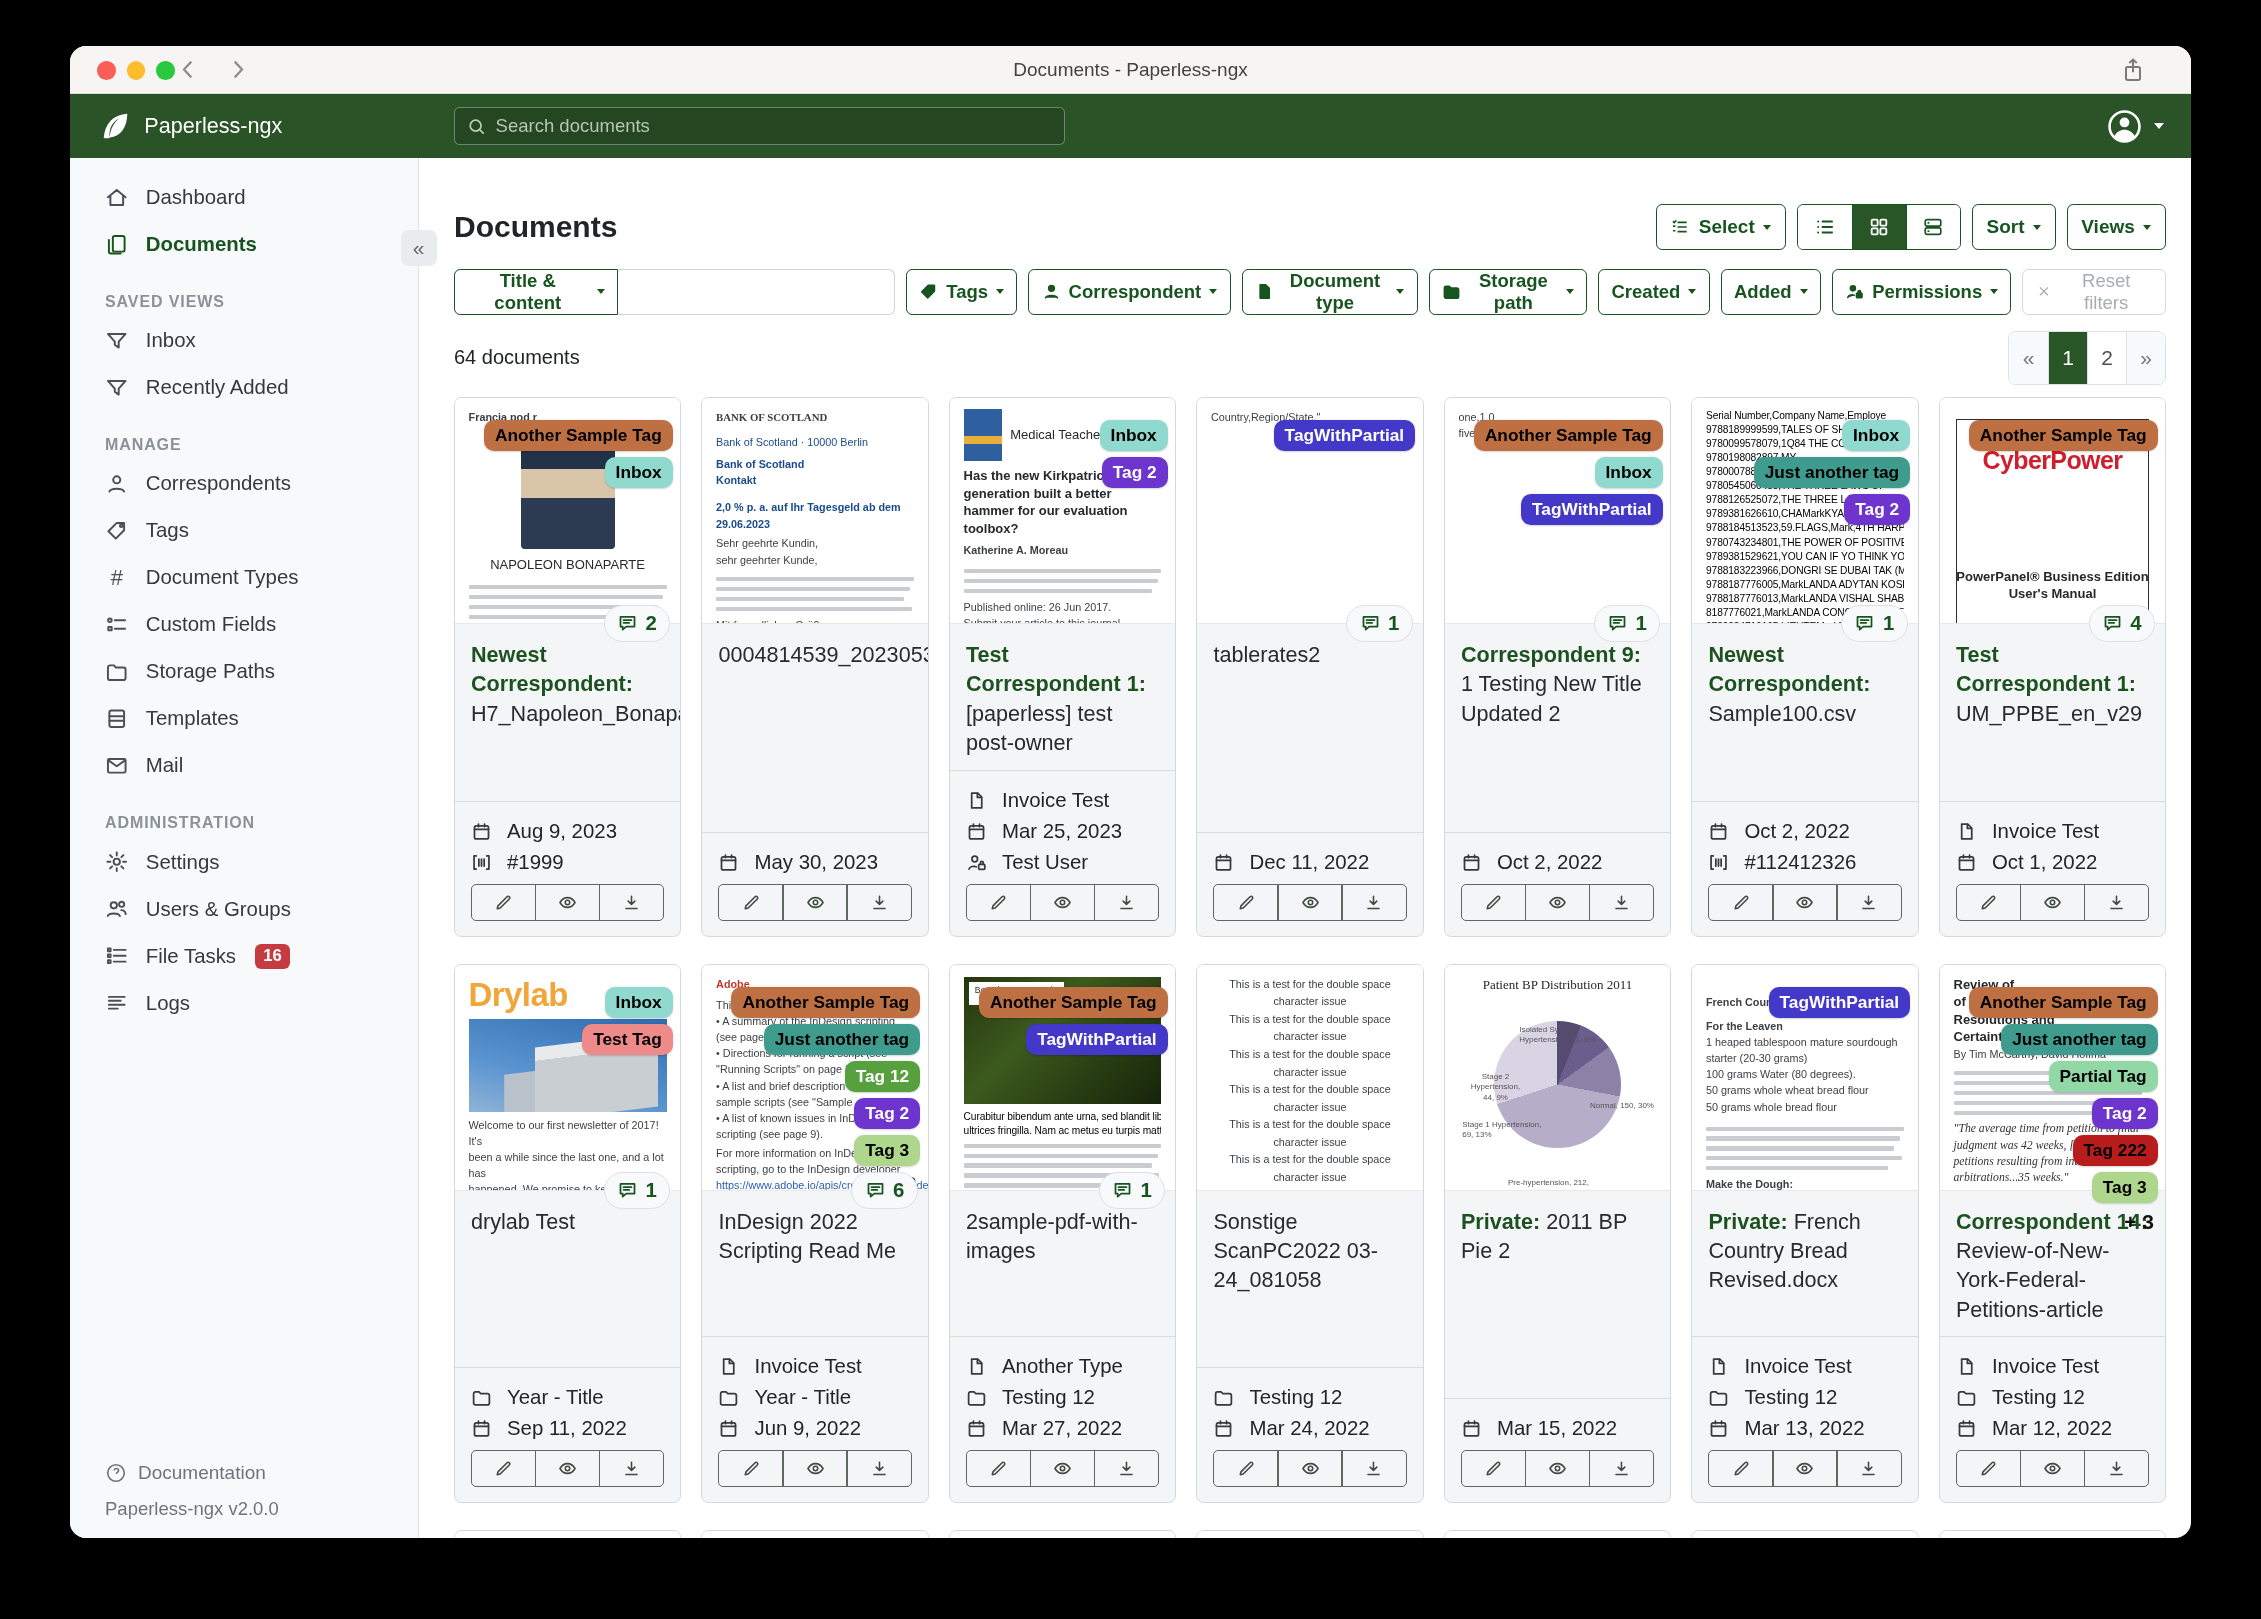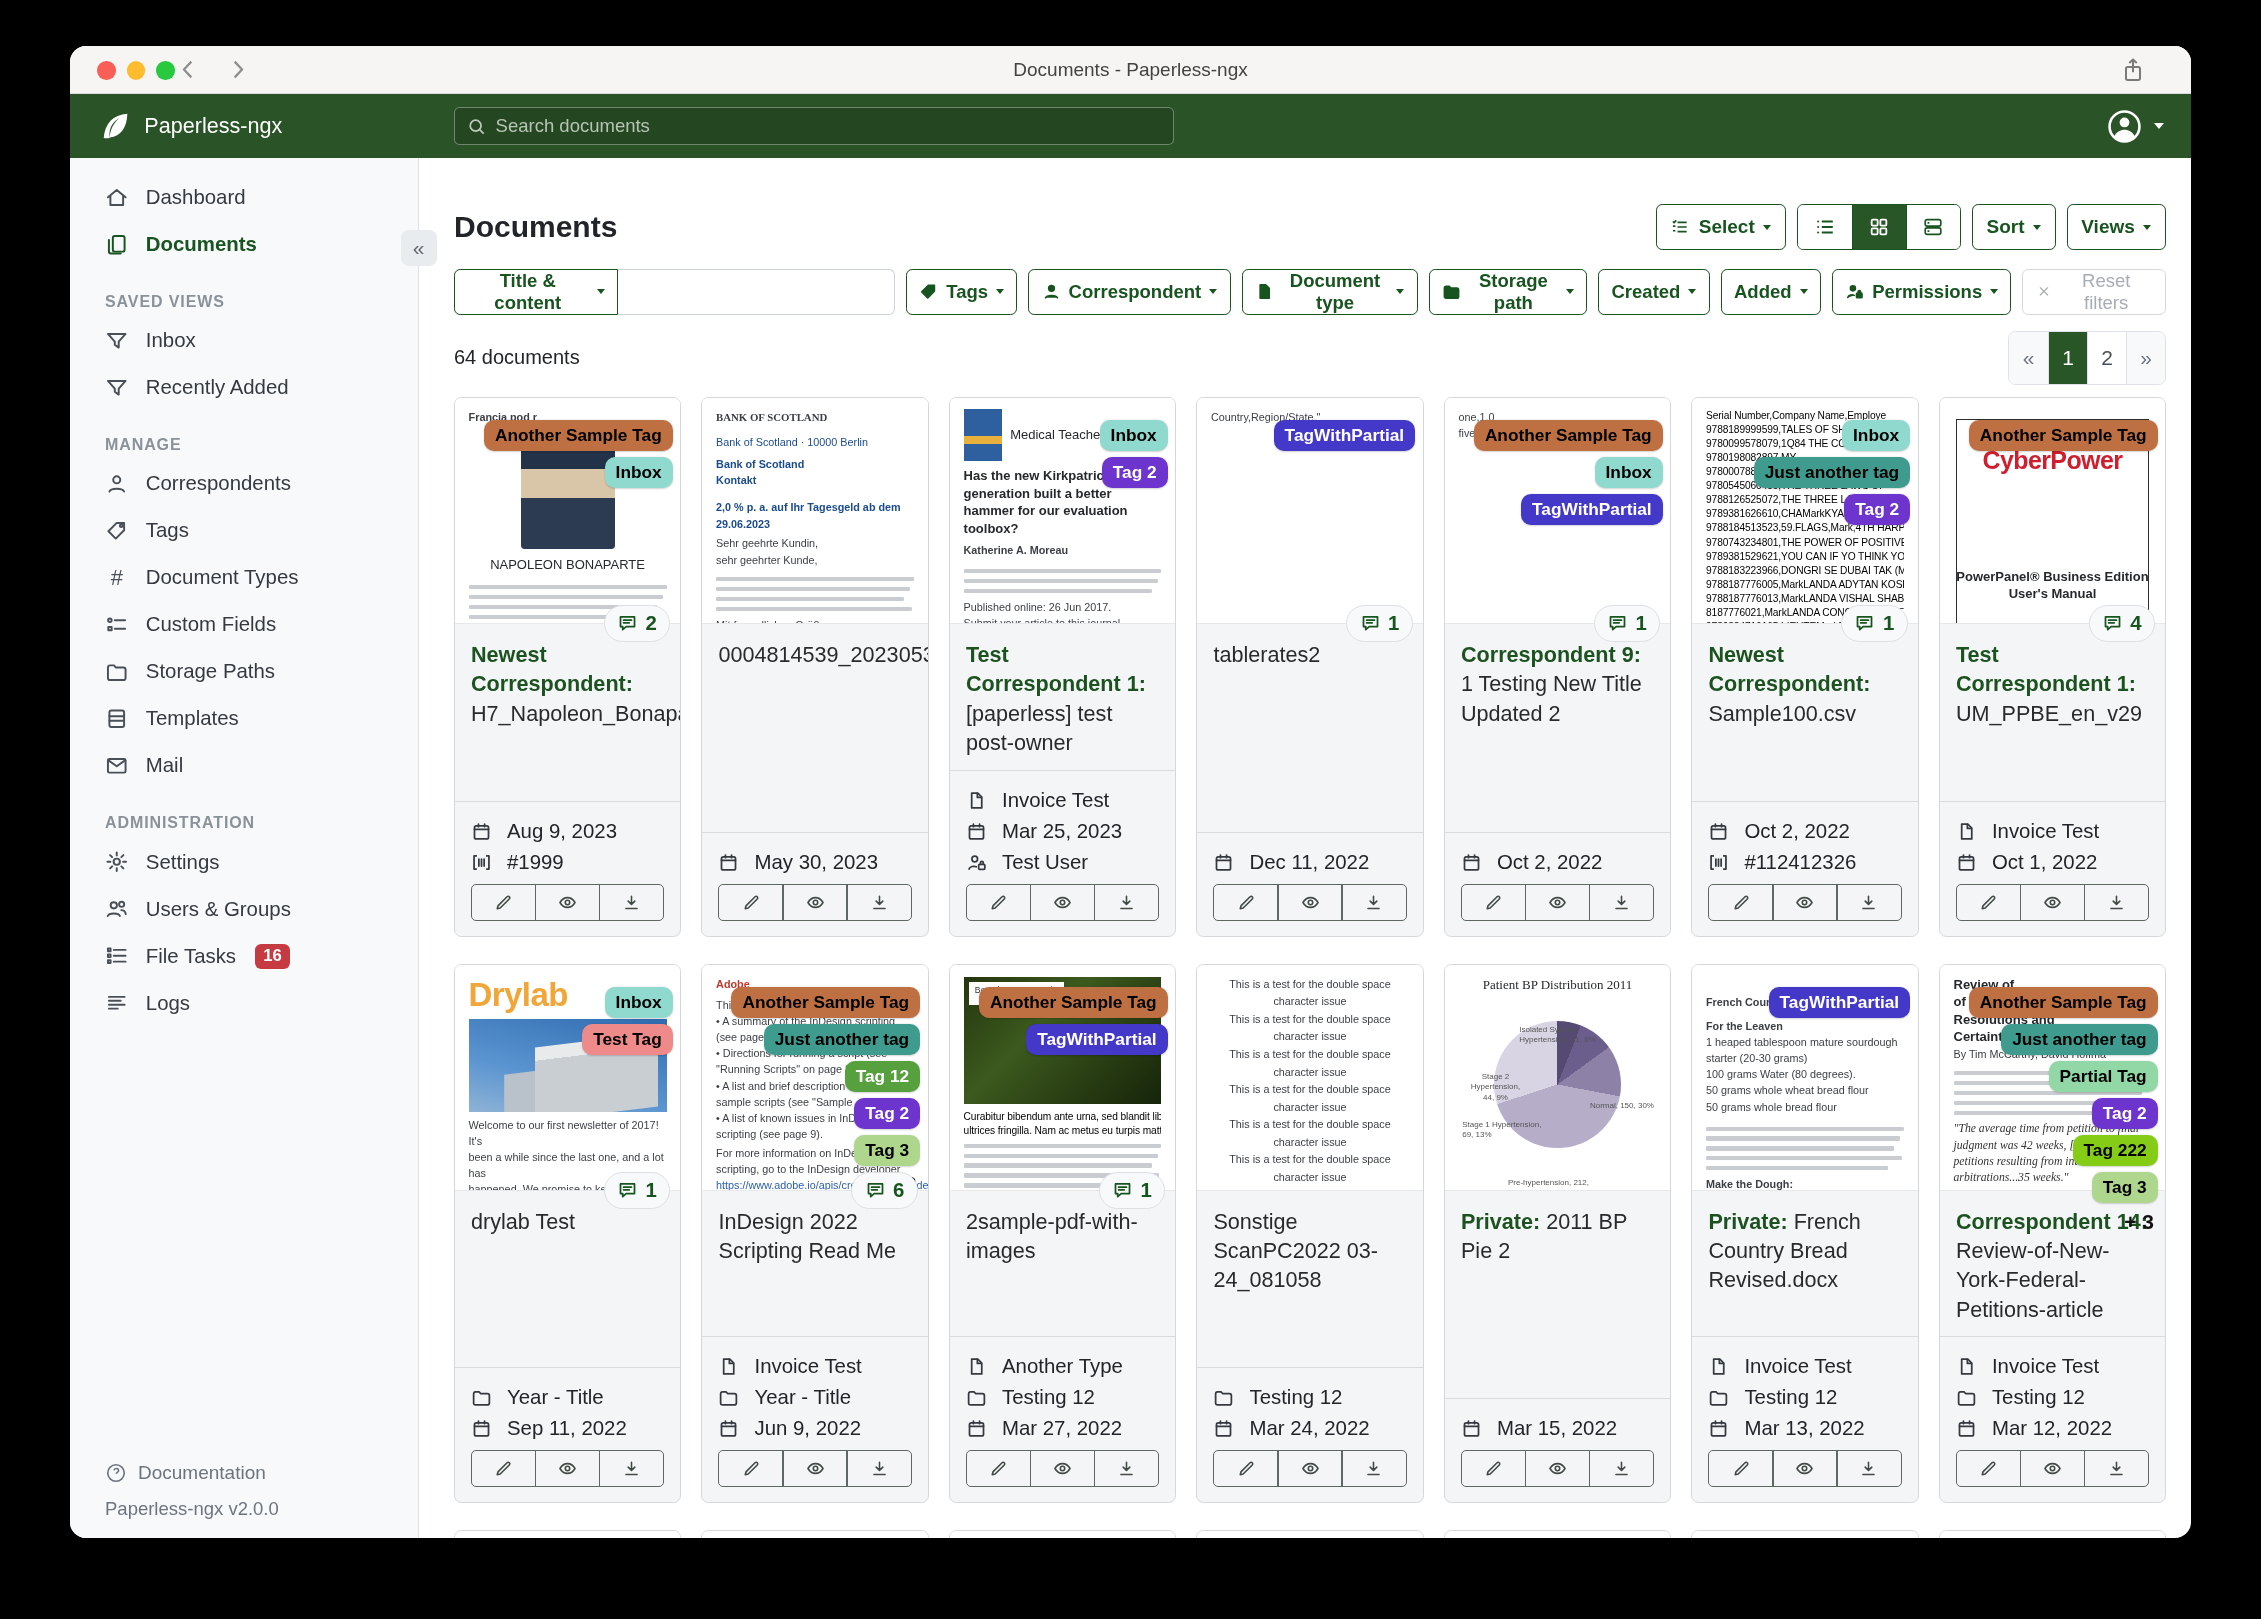--- a/index.html
+++ b/index.html
@@ -15,21 +15,21 @@
   .navarrows svg { width:27px; height:27px; }
   .win-title { font-size:19px; color:#454341; }
   .share-ic { position:absolute; right:44px; top:10px; color:#7c7a78; }
   .share-ic svg { width:28px; height:28px; }
 
   
   .navbar { height:64px; background:#2a5327; display:flex; align-items:center; padding:0 27px; position:relative; flex:none; }
   .brand { display:flex; align-items:center; gap:12.3px; color:#fff; }
   .brand svg { width:35px; height:35px; }
   .brand-name { font-size:21.6px; color:#fff; }
-  .searchbox { position:absolute; left:384px; top:13px; width:720px; height:38px; background:rgba(0,0,0,0.14); border:1.2px solid rgba(255,255,255,0.34); border-radius:5.6px; display:flex; align-items:center; padding:0 11px; gap:8.6px; color:#bcc9ba; }
+  .searchbox { position:absolute; left:384px; top:13px; width:611px; height:38px; background:rgba(0,0,0,0.14); border:1.2px solid rgba(255,255,255,0.34); border-radius:5.6px; display:flex; align-items:center; padding:0 11px; gap:8.6px; color:#bcc9ba; }
   .searchbox svg { width:21px; height:21px; flex:none; }
   .searchbox input { background:transparent; border:none; outline:none; color:#dfe7dd; font-size:18.5px; width:100%; font-family:inherit; }
   .searchbox input::placeholder { color:#b7c4b5; }
   .usermenu { margin-left:auto; display:flex; align-items:center; gap:10px; color:#fff; }
   .usermenu svg { width:39px; height:39px; }
   .caret { width:0; height:0; border-left:5.6px solid transparent; border-right:5.6px solid transparent; border-top:6.8px solid currentColor; display:inline-block; }
   .caret.sm { border-left-width:4.3px; border-right-width:4.3px; border-top-width:5.6px; }
 
   
   .body-row { flex:1; display:flex; min-height:0; position:relative; }
@@ -1431,21 +1431,21 @@
                 <div style="width: 99%;"></div>
                 <div style="width: 92%;"></div>
               </div>
               <div class="quote">"The average time from petition to final judgment was 42 weeks, [and for] petitions resulting from international arbitrations...35 weeks."</div>
             </div>
             <div class="tagcol">
               <span class="tagpill" style="background: rgb(191, 112, 67); color: rgb(0, 0, 0);">Another Sample Tag</span>
               <span class="tagpill" style="background: rgb(63, 155, 142); color: rgb(0, 0, 0);">Just another tag</span>
               <span class="tagpill" style="background: rgb(146, 216, 166); color: rgb(0, 0, 0);">Partial Tag</span>
               <span class="tagpill" style="background: rgb(109, 53, 205); color: rgb(255, 255, 255);">Tag 2</span>
-              <span class="tagpill" style="background: #84cc16; color: rgb(0, 0, 0);">Tag 222</span>
+              <span class="tagpill" style="background: #b91c1c; color: rgb(0, 0, 0);">Tag 222</span>
               <span class="tagpill" style="background: rgb(174, 214, 140); color: rgb(0, 0, 0);">Tag 3</span>
               <span class="tagplus">+ 3</span>
             </div>
             <div class="cbody">
               <div class="ctitle"><span class="pfx">Correspondent 14: </span><span>Review-of-New-York-Federal-Petitions-article</span></div>
               <div class="cbottom">
                 <div class="cdivider"></div>
                 <div class="cmeta">
                   <div class="mrow">
                     <span style="display: inline-flex;">

